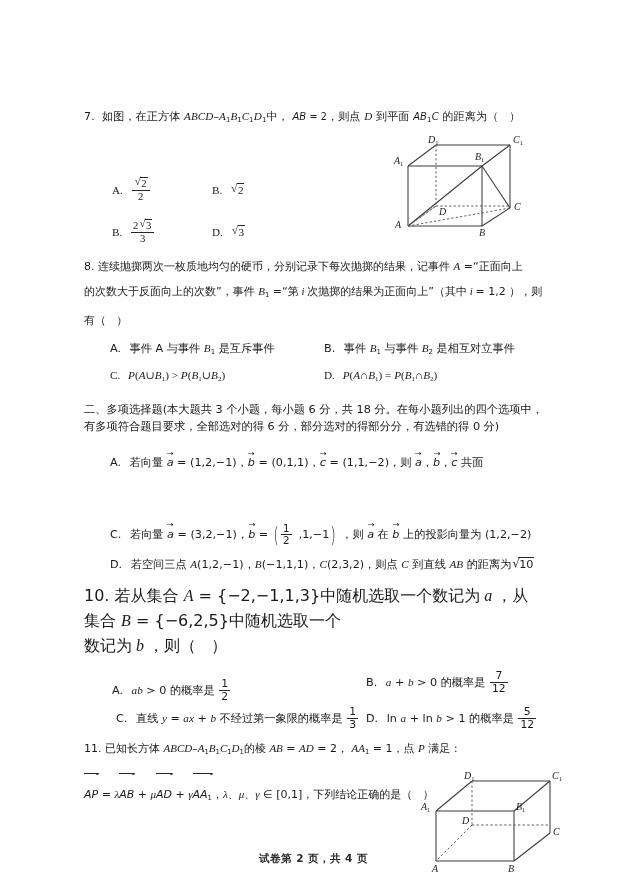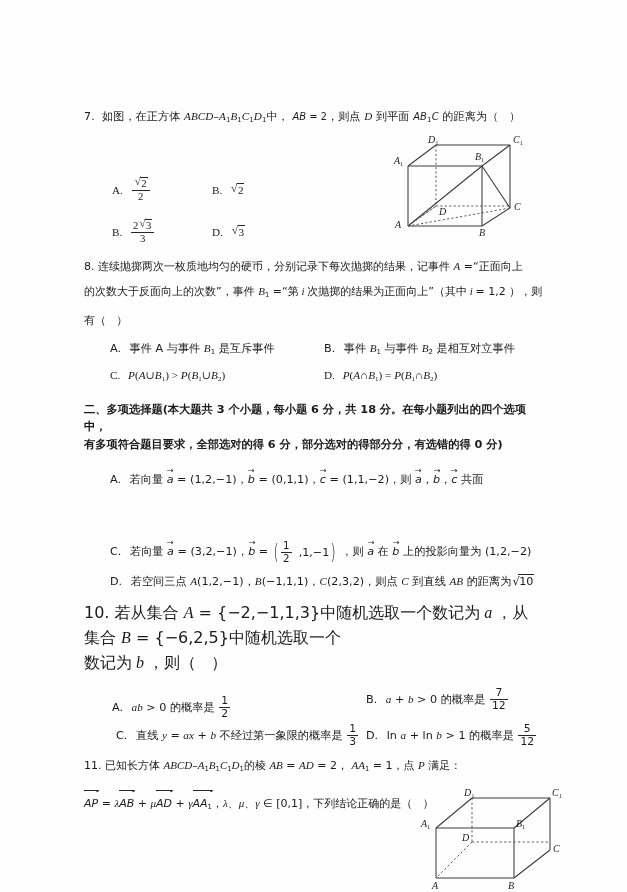--- a/index.html
+++ b/index.html
@@ -33,21 +33,21 @@
     line-height: 25px;
     letter-spacing: 0.1px;
     white-space: nowrap;
   }
   .stem {
     font-size: 11.2px;
     line-height: 25px;
   }
   .sec-head {
     font-size: 11.3px;
-    font-weight: bold;
+    font-weight: normal;
     line-height: 17.5px;
     letter-spacing: -0.05px;
   }
   .q { position: relative; }
 
   
   .mi { font-style: italic; font-family: "Liberation Serif", serif; }
   .mn { font-style: normal; }
   .small-it { font-style: italic; font-size: 10px; }
 
@@ -105,21 +105,21 @@
     top: -0.72em;
     font-size: 0.66em;
     font-style: normal;
     line-height: 1;
   }
   .ovl {
     display: inline-block;
     position: relative;
     font-style: italic;
     border-top: 1px solid #262626;
-    padding-top: 0px;
+    padding-top: 8px;
     margin-top: 2px;
   }
   .ovl::after {
     content: "";
     position: absolute;
     right: -1px;
     top: -1px;
     width: 3px;
     height: 1px;
     background: #262626;
@@ -385,13 +385,14 @@
             <text x="96" y="48">B<tspan font-size="6.6" dy="2" font-style="normal">1</tspan></text>
             <text x="132" y="17">C<tspan font-size="6.6" dy="2" font-style="normal">1</tspan></text>
             <text x="44" y="17">D<tspan font-size="6.6" dy="2" font-style="normal">1</tspan></text>
           </g>
         </svg>
       </div>
     </div>
 
   </div>
 
+  <div class="footer cjk">试卷第 2 页，共 4 页</div>
 </div>
 
 </body></html>

